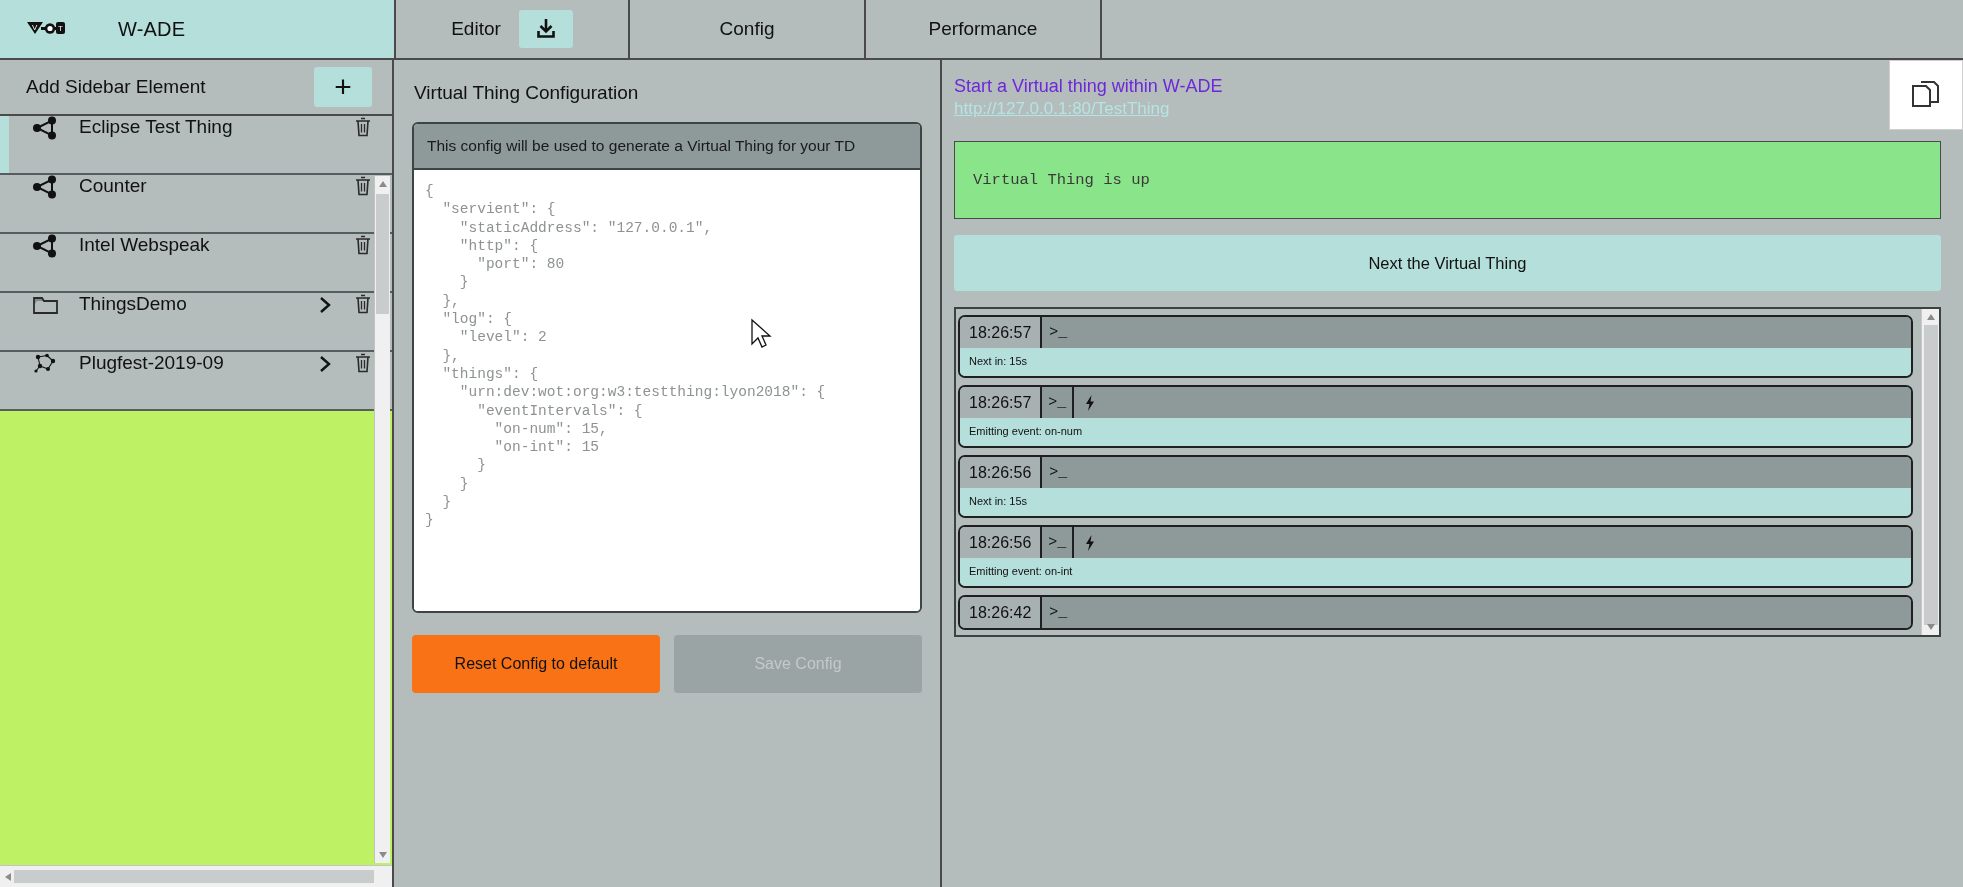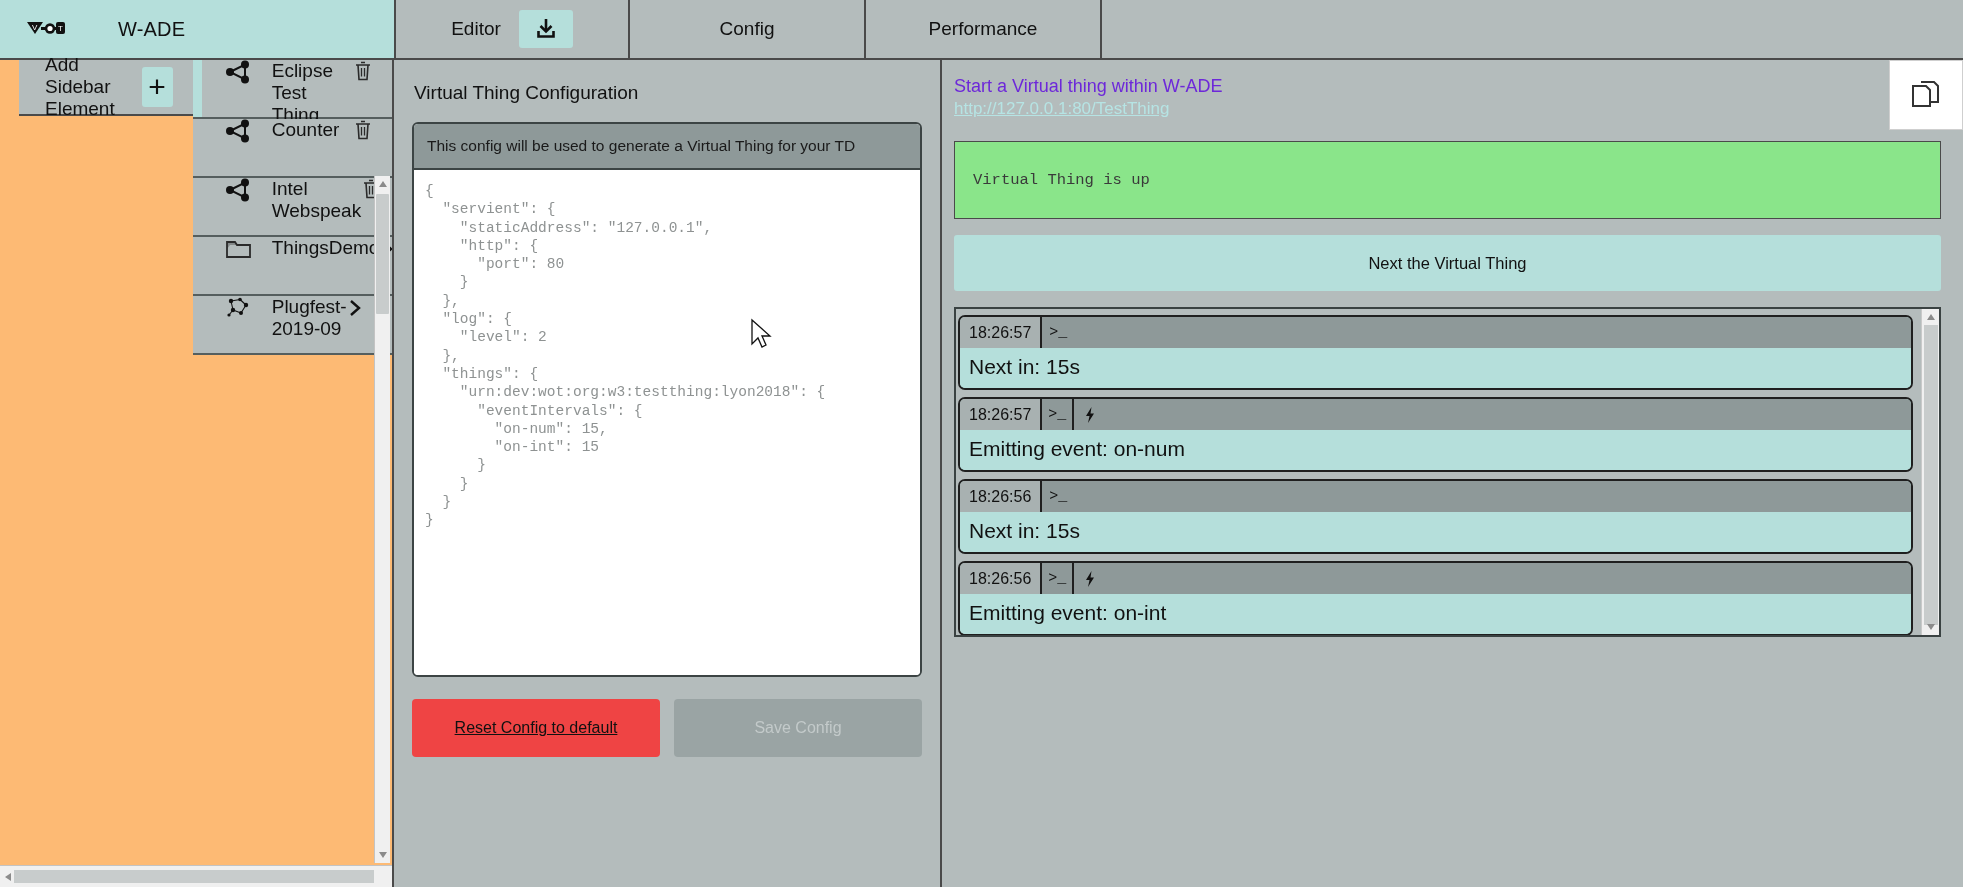--- a/index.html
+++ b/index.html
@@ -38,24 +38,23 @@
   .dl-btn {
     width: 54px; height: 38px; background: #b5dfdb; border: none; border-radius: 3px;
     display: flex; align-items: center; justify-content: center; cursor: pointer;
   }
 
   
   .body-row { display: flex; flex: 1; min-height: 0; }
 
   
   .sidebar {
-    width: 394px; flex: 0 0 394px; background: #fdba74;
-    display: flex; flex-direction: row; position: relative;
+    width: 394px; flex: 0 0 394px; background: #bef264;
+    display: flex; flex-direction: column; position: relative;
     border-right: 2px solid #4a4a4a;
-    padding-left: 19px;
   }
   .sidebar-head {
     height: 56px; flex: 0 0 56px; display: flex; align-items: center;
     justify-content: space-between; padding: 0 20px 0 26px;
     border-bottom: 2px solid #4a4a4a; background: #b4bcbc;
   }
   .sidebar-head-label { font-size: 19px; color: #111; }
   .add-btn {
     width: 58px; height: 40px; background: #b5dfdb; border: none; border-radius: 3px;
     font-size: 30px; line-height: 1; color: #111; cursor: pointer;
@@ -89,37 +88,37 @@
 
   
   .center {
     width: 548px; flex: 0 0 548px; background: #b4bcbc;
     border-right: 2px solid #4a4a4a; padding: 22px 18px 0 18px;
     display: flex; flex-direction: column;
   }
   .center-title { font-size: 19px; color: #111; margin-bottom: 18px; margin-left: 2px; }
   .config-box {
     border: 2px solid #3c4444; border-radius: 6px; overflow: hidden;
-    display: flex; flex-direction: column; height: 555px; background: #fff;
+    display: flex; flex-direction: column; height: 491px; background: #fff;
   }
   .config-hdr {
     background: #8e9999; color: #1a1a1a; font-size: 15.5px;
     padding: 13px 13px; border-bottom: 2px solid #3c4444;
   }
   .config-code {
     flex: 1; background: #fff; color: #8e9292;
     font-family: "Liberation Mono", monospace; font-size: 14.5px; line-height: 18.3px;
     padding: 12px 11px; white-space: pre; overflow: hidden;
   }
   .center-actions { display: flex; gap: 14px; margin-top: 22px; }
   .btn {
     flex: 1; height: 58px; border: none; border-radius: 4px; font-size: 16px;
     cursor: pointer; display: flex; align-items: center; justify-content: center;
   }
-  .btn-reset { background: #ef4444; color: #111; text-decoration: underline; }
+  .btn-reset { background: #f97316; color: #111; }
   .btn-save  { background: #9aa4a4; color: #c3caca; cursor: default; }
 
   
   .right { flex: 1; background: #b4bcbc; padding: 16px 22px 0 12px; display: flex; flex-direction: column; min-width: 0; position: relative; }
   .right-title { font-size: 18px; color: #6d28d9; margin-bottom: 2px; }
   .right-url { font-size: 17px; color: #b6e4e4; text-decoration: underline; cursor: pointer; display: inline-block; width: fit-content; }
   .status-banner {
     margin-top: 22px; height: 78px; background: #8ae58a; border: 1px solid #4a4a4a;
     display: flex; align-items: center; padding: 12px 18px;
     font-family: "Liberation Mono", monospace; font-size: 15.5px; color: #3a3a3a;
@@ -137,21 +136,21 @@
   .log-entry {
     border: 2px solid #1f1f1f; border-radius: 7px; overflow: hidden; margin-bottom: 7px; background: #b5dfdb;
   }
   .log-head { display: flex; align-items: stretch; height: 31px; background: #8e9999; }
   .log-time {
     display: flex; align-items: center; padding: 0 9px; font-size: 16px; color: #111;
     border-right: 2px solid #1f1f1f; background: #a8b1b1;
   }
   .log-badge { display: flex; align-items: center; justify-content: center; width: 32px; border-right: 2px solid #1f1f1f; }
   .log-badge.last { border-right: none; }
-  .log-msg { padding: 7px 9px 9px 9px; font-size: 21px; color: #111; background: #b5dfdb; }
+  .log-msg { padding: 7px 9px 9px 9px; font-size: 11px; color: #111; background: #b5dfdb; }
   .prompt { font-family: "Liberation Mono", monospace; font-size: 15px; color: #111; }
 
   .log-vscroll { position: absolute; right: 0; top: 0; bottom: 0; width: 18px; background: #f0f0f0; border-left: 1px solid #c9c9c9; }
   .log-vthumb { position: absolute; left: 2px; top: 16px; width: 14px; height: 300px; background: #c8cccc; }
   .log-sb-arrow { position: absolute; left: 3px; width: 12px; height: 14px; display: flex; align-items: center; justify-content: center; }
 
   .copy-panel {
     position: absolute; top: 0; right: 0; width: 74px; height: 70px;
     background: #fff; border: 1px solid #cfcfcf; display: flex; align-items: center; justify-content: center; cursor: pointer;
   }

